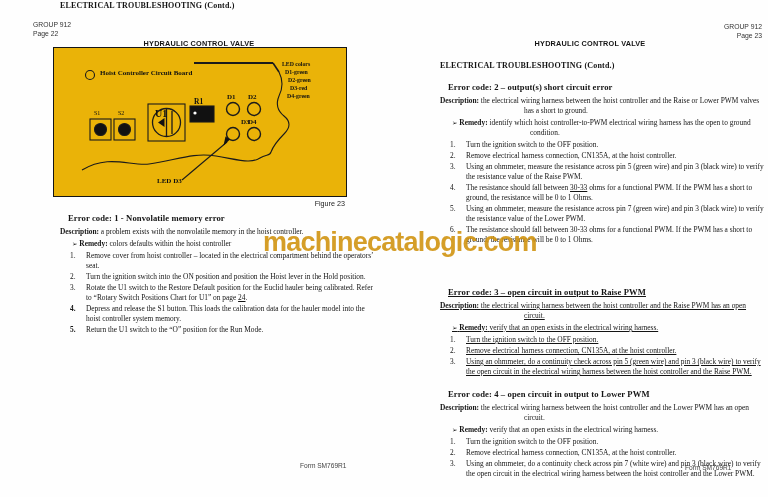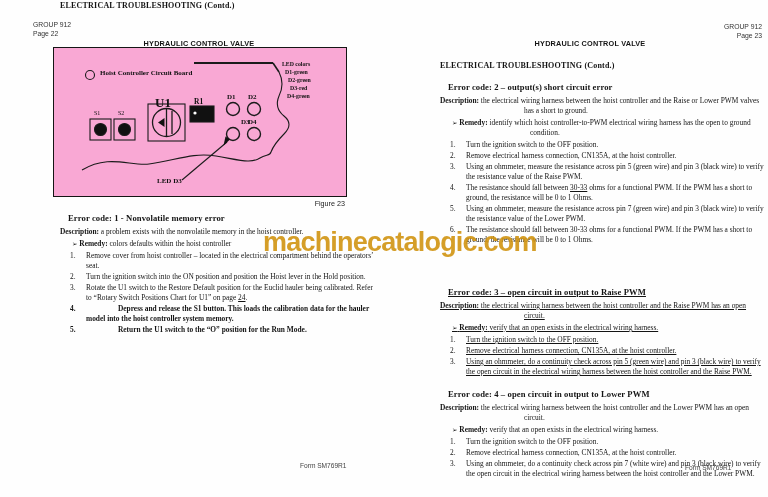--- a/index.html
+++ b/index.html
@@ -6,36 +6,36 @@
   .sheet{position:relative;width:768px;height:497px;background:#fefefe;overflow:hidden;
          font-family:"Liberation Serif",serif;color:#141414;}
   .abs{position:absolute;}
   .b{font-weight:bold;}
   .u{text-decoration:underline;}
   .contd{font-size:8px;font-weight:bold;letter-spacing:.2px;}
   .pageinfo{font-size:6.8px;line-height:9px;font-family:"Liberation Sans",sans-serif;color:#333;}
   .ptitle{font-size:7.3px;font-weight:bold;text-align:center;font-family:"Liberation Sans",sans-serif;letter-spacing:.2px;}
   .footer{font-size:6.6px;font-family:"Liberation Sans",sans-serif;color:#444;}
   
-  .figbox{left:53px;top:47px;width:292px;height:148px;border:1.4px solid #151515;background:#f9a8d4;}
+  .figbox{left:53px;top:47px;width:292px;height:148px;border:1.4px solid #151515;background:#eab308;}
   .figbox svg{position:absolute;left:0;top:0;}
   .figlbl{position:absolute;white-space:nowrap;color:#111;}
   .caption{left:53px;top:199px;width:292px;text-align:right;font-size:7.2px;
            font-family:"Liberation Sans",sans-serif;color:#222;}
   
   .col{font-size:7.4px;line-height:10px;}
   .err-heading{font-size:8.6px;font-weight:bold;margin:0 0 4px 8px;letter-spacing:.1px;}
   .desc{margin-bottom:2px;}
   .remedy{padding-left:30px;text-indent:-18px;margin-bottom:2px;}
   .arrow{font-family:"DejaVu Sans",sans-serif;font-size:6.5px;}
   .items .item{position:relative;padding-left:26px;margin-bottom:1px;}
   .items .num{position:absolute;left:10px;top:0;}
   .pr .desc{padding-left:84px;text-indent:-84px;}
   .pr .remedy{padding-left:90px;text-indent:-78px;}
-  .seg.b{font-weight:bold;margin-left:32px;} .seg.u{text-decoration:underline;}
+  .seg.b{font-weight:normal;} .seg.u{text-decoration:underline;}
   .section{margin-bottom:0;}
   .gap-lg{margin-top:42px;text-decoration:underline;} .gap-md{margin-top:12px;}
   .watermark{left:263px;top:227px;font-family:"Liberation Sans",sans-serif;font-weight:bold;
              font-size:27px;letter-spacing:-.8px;color:rgba(208,148,17,.9);z-index:6;white-space:nowrap;}
 </style>
 </head>
 <body>
 
 <div class="sheet">
 
@@ -79,21 +79,21 @@
         <line x1="128" y1="132" x2="173" y2="94"></line>
         <polygon points="176,91.5 169.5,97.5 171.5,88.5" fill="#111" stroke="none"></polygon>
       </g>
     </svg>
     <span class="figlbl b" style="left:46px;top:21px;font-size:7px;">Hoist Controller Circuit Board</span>
     <span class="figlbl b" style="left:228px;top:13px;font-size:5.8px;">LED colors</span>
     <span class="figlbl b" style="left:231px;top:21px;font-size:5.8px;">D1-green</span>
     <span class="figlbl b" style="left:234px;top:29px;font-size:5.8px;">D2-green</span>
     <span class="figlbl b" style="left:236px;top:37px;font-size:5.8px;">D3-red</span>
     <span class="figlbl b" style="left:233px;top:45px;font-size:5.8px;">D4-green</span>
-    <span class="figlbl b" style="left:101px;top:47px;font-size:13px;">U1</span>
+    <span class="figlbl b" style="left:101px;top:60px;font-size:10px;">U1</span>
     <span class="figlbl b" style="left:140px;top:49px;font-size:7.5px;">R1</span>
     <span class="figlbl" style="left:40px;top:62px;font-size:6px;">S1</span>
     <span class="figlbl" style="left:64px;top:62px;font-size:6px;">S2</span>
     <span class="figlbl b" style="left:173px;top:45px;font-size:7px;">D1</span>
     <span class="figlbl b" style="left:194px;top:45px;font-size:7px;">D2</span>
     <span class="figlbl b" style="left:173px;top:70px;font-size:7px;margin-left:14px;">D3</span>
     <span class="figlbl b" style="left:194px;top:70px;font-size:7px;">D4</span>
     <span class="figlbl b" style="left:103px;top:129px;font-size:7px;">LED D3</span>
   </div>
   <div class="abs caption">Figure 23</div>

